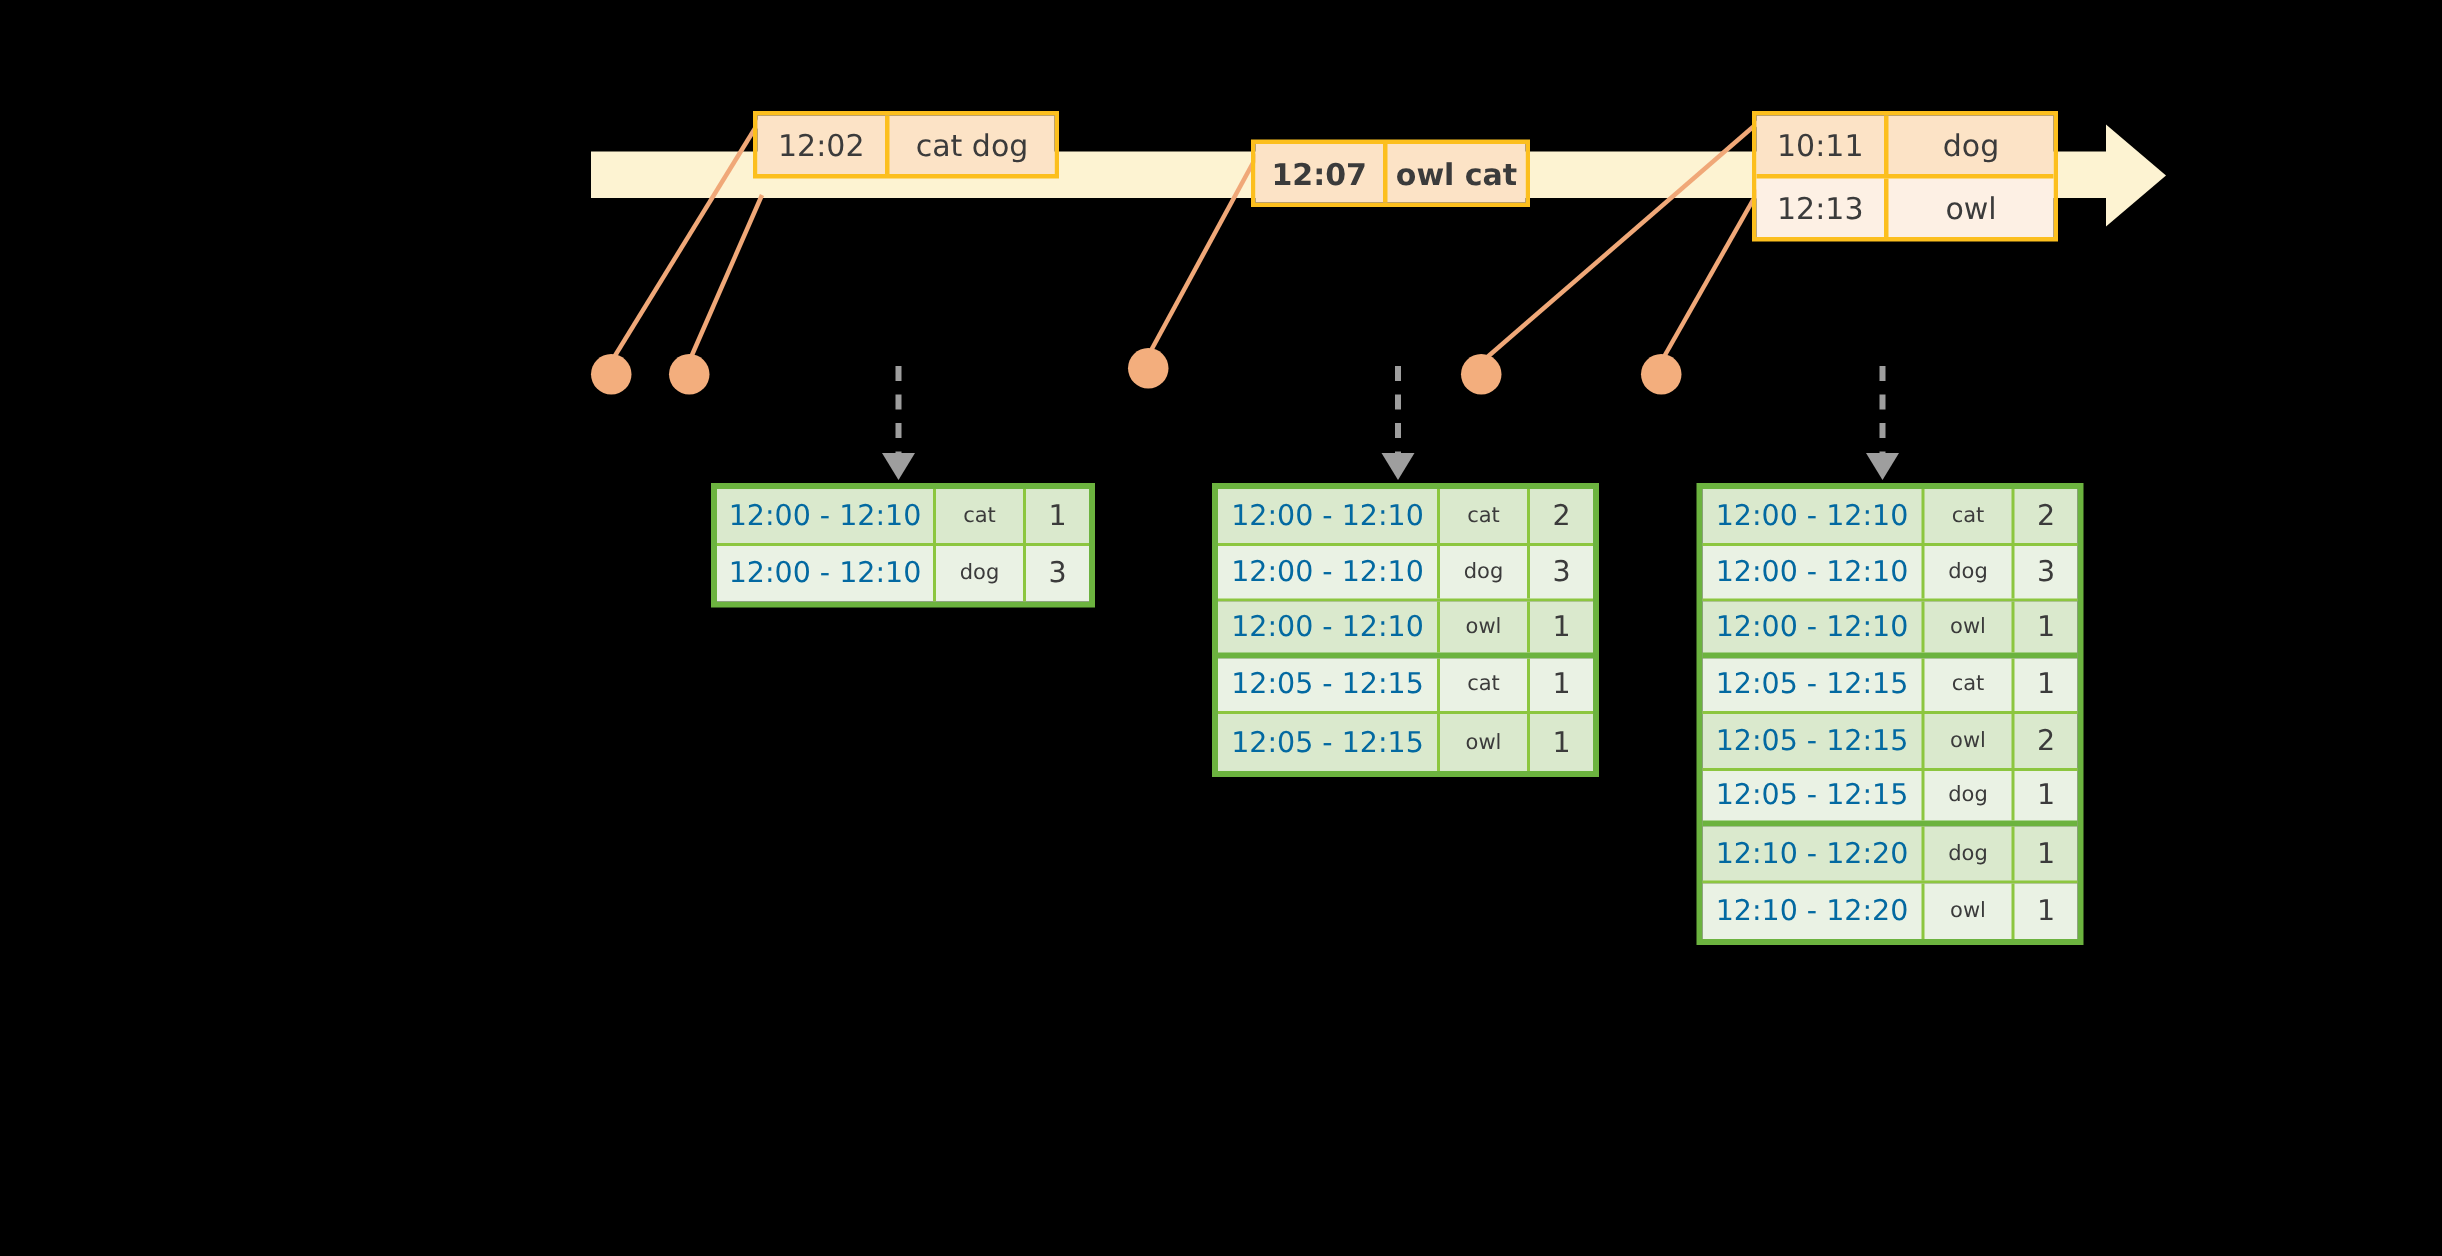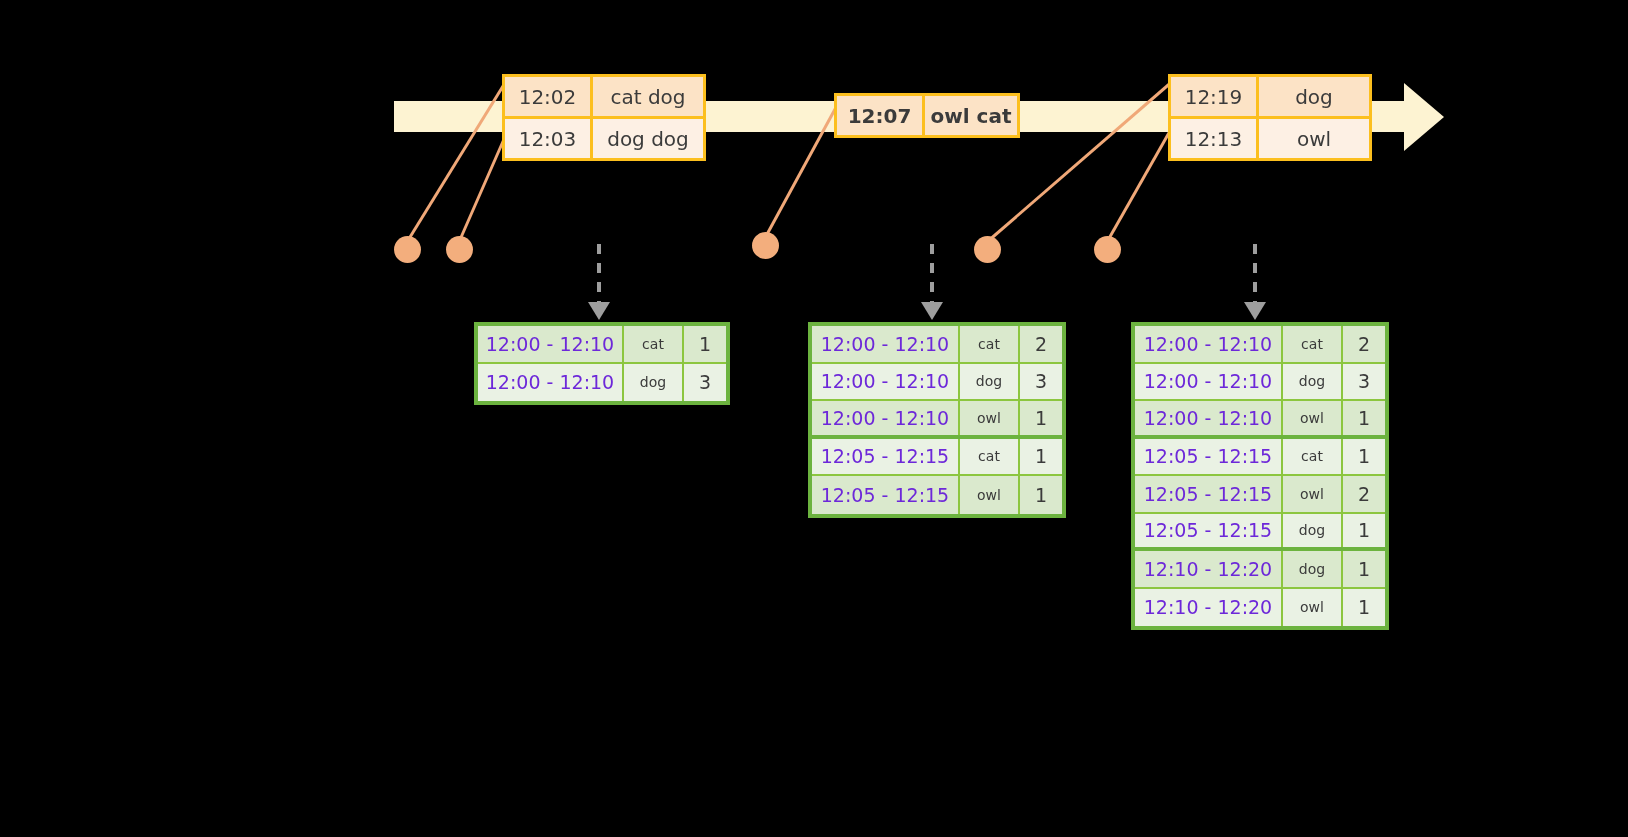--- a/index.html
+++ b/index.html
@@ -109,21 +109,21 @@
   }
   .res-row:last-child { border-bottom: none; }
   .res-row.tint { background: #dae9cd; }
   .res-row.plain { background: #eaf2e4; }
   .res-row.grp-end { border-bottom: 4px solid #6cb33f; }
   .rt-window {
     display: flex;
     align-items: center;
     justify-content: center;
     font-size: 19px;
-    color: #6d28d9;
+    color: #0369a1;
     border-right: 2px solid #8cc63f;
     box-sizing: border-box;
   }
   .rt-word {
     display: flex;
     align-items: center;
     justify-content: center;
     font-size: 14px;
     color: #3b3b3b;
     border-right: 2px solid #8cc63f;
@@ -176,36 +176,32 @@
         <line x1="1255" y1="232" x2="1255" y2="292" stroke="#9e9e9e" stroke-width="4" stroke-dasharray="10 9"></line>
         <polygon points="1244,290 1266,290 1255,308" fill="#9e9e9e"></polygon>
       </g>
   </svg>
 
   <div class="event-box" id="ev1">
     <div class="event-row shade-a">
       <div class="ev-time">12:02</div>
       <div class="ev-words">cat dog</div>
     </div>
-    <div class="event-row shade-b">
-      <div class="ev-time">12:03</div>
-      <div class="ev-words">dog dog</div>
-    </div>
   </div>
 
   <div class="event-box single" id="ev2">
     <div class="event-row shade-a">
       <div class="ev-time">12:07</div>
       <div class="ev-words">owl cat</div>
     </div>
   </div>
 
   <div class="event-box" id="ev3">
     <div class="event-row shade-a">
-      <div class="ev-time">12:19</div>
+      <div class="ev-time">10:11</div>
       <div class="ev-words">dog</div>
     </div>
     <div class="event-row shade-b">
       <div class="ev-time">12:13</div>
       <div class="ev-words">owl</div>
     </div>
   </div>
 
   <div id="dot-layer">
       <div class="dot" style="left: 394px; top: 224px; background: rgb(243, 174, 125);"></div>

